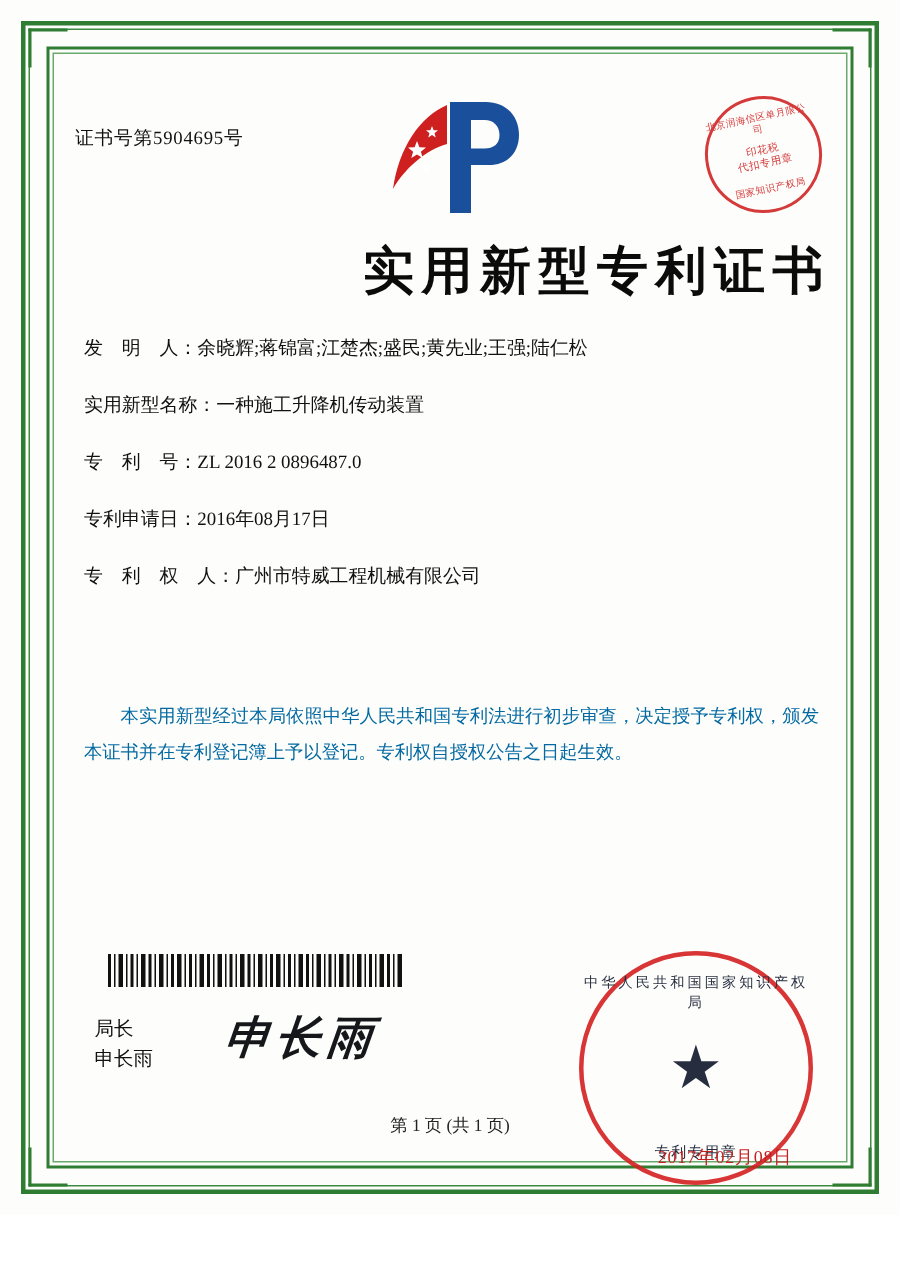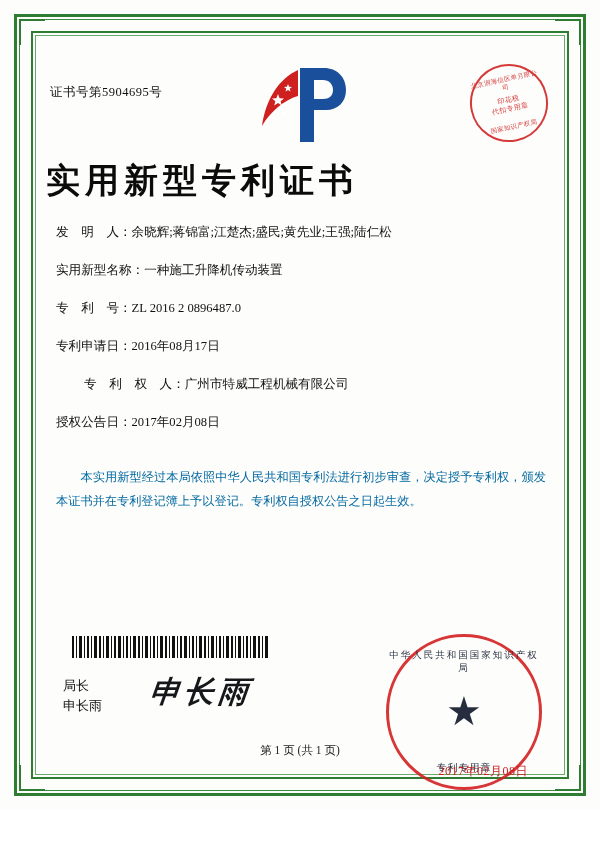--- a/index.html
+++ b/index.html
@@ -127,21 +127,21 @@
     transform: translateX(-50%);
     width: 120px;
     height: 84px;
   }
 
   .title {
     position: absolute;
     left: 0;
     right: 0;
     top: 112px;
-    text-align: left;
+    text-align: right;
     font-size: 34px;
     font-weight: bold;
     letter-spacing: 5px;
     color: #0b0b0b;
     font-family: "Liberation Serif", serif;
   }
 
   .fields {
     position: absolute;
     left: 10px;
@@ -154,21 +154,21 @@
     margin-bottom: 21px;
     line-height: 1.35;
     white-space: nowrap;
   }
   .field-label {
     display: inline-block;
   }
   .field-value {
     display: inline;
   }
-  .field-row.wide .field-label { letter-spacing: 0; margin-left: 28px; }
+  .field-row.wide .field-label { letter-spacing: 0; }
 
   .body-text {
     position: absolute;
     left: 10px;
     right: 8px;
     top: 420px;
     font-size: 12.2px;
     line-height: 1.95;
     color: #0369a1;
     text-align: justify;
@@ -306,23 +306,20 @@
         <span class="field-label">实用新型名称：</span><span class="field-value">一种施工升降机传动装置</span>
       </div>
       <div class="field-row">
         <span class="field-label">专　利　号：</span><span class="field-value">ZL 2016 2 0896487.0</span>
       </div>
       <div class="field-row">
         <span class="field-label">专利申请日：</span><span class="field-value">2016年08月17日</span>
       </div>
       <div class="field-row wide">
         <span class="field-label">专　利　权　人：</span><span class="field-value">广州市特威工程机械有限公司</span>
-      </div>
-      <div class="field-row">
-        <span class="field-label">授权公告日：</span><span class="field-value">2017年02月08日</span>
       </div>
     </div>
 
     <div class="body-text">
       <p>本实用新型经过本局依照中华人民共和国专利法进行初步审查，决定授予专利权，颁发本证书并在专利登记簿上予以登记。专利权自授权公告之日起生效。</p>
     </div>
 
     <div class="barcode">
       <svg viewBox="0 0 196 22" width="196" height="22" preserveAspectRatio="none">
         <g fill="#111">

